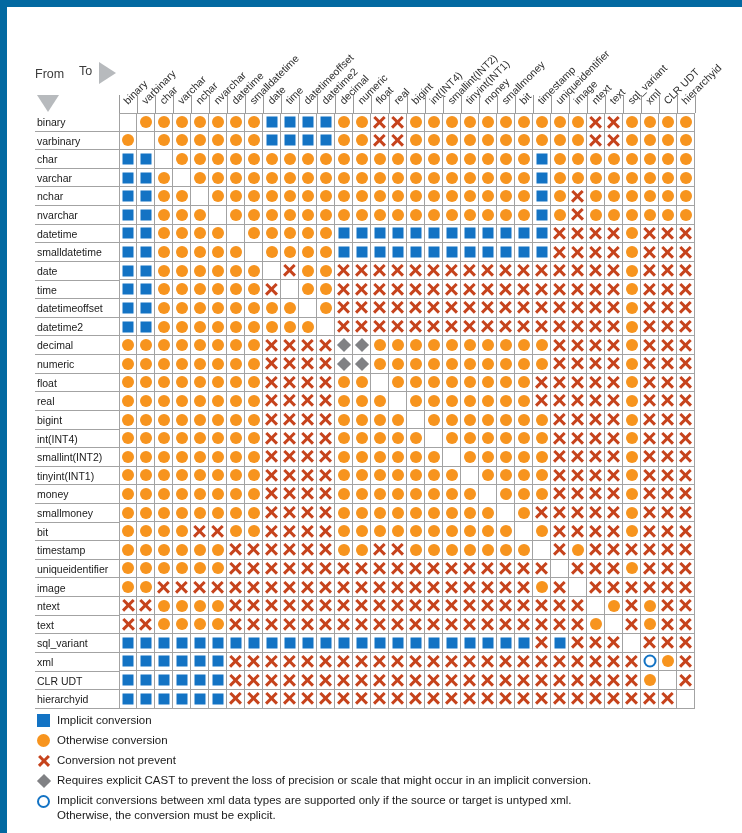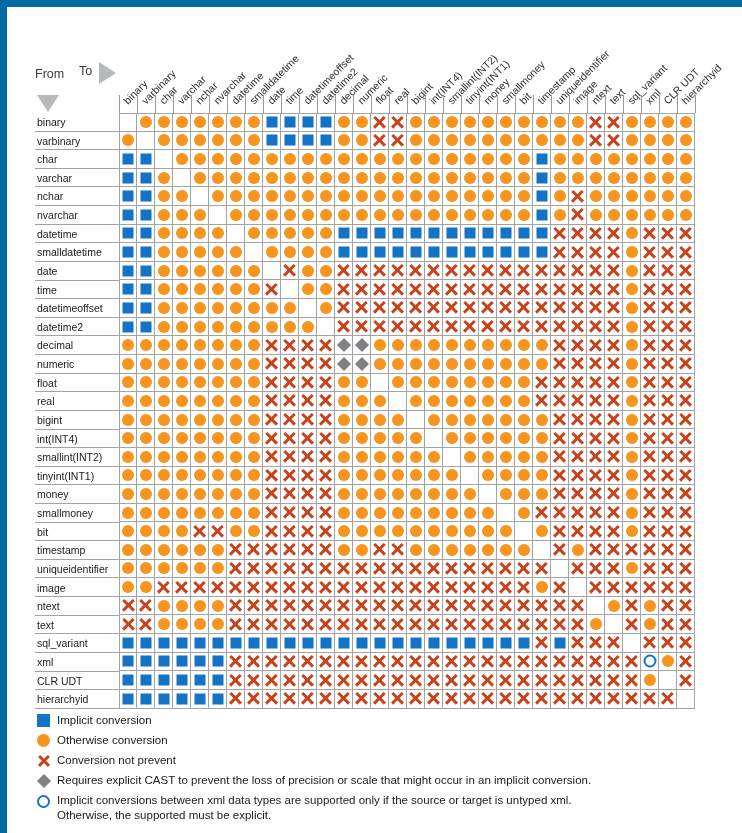--- a/index.html
+++ b/index.html
@@ -3202,16 +3202,16 @@
       <div class="leg-item" style="top: 766px;">
         <div class="leg-icon">
           <div class="leg-d"></div>
         </div>
         <div class="leg-text">Requires explicit CAST to prevent the loss of precision or scale that might occur in an implicit conversion.</div>
       </div>
       <div class="leg-item" style="top: 786px;">
         <div class="leg-icon">
           <div class="leg-u"></div>
         </div>
-        <div class="leg-text">Implicit conversions between xml data types are supported only if the source or target is untyped xml.<div>Otherwise, the supported must be explicit.</div></div>
+        <div class="leg-text">Implicit conversions between xml data types are supported only if the source or target is untyped xml.<div>Otherwise, the conversion must be explicit.</div></div>
       </div>
     </div>
 </div>
 
 </body></html>

